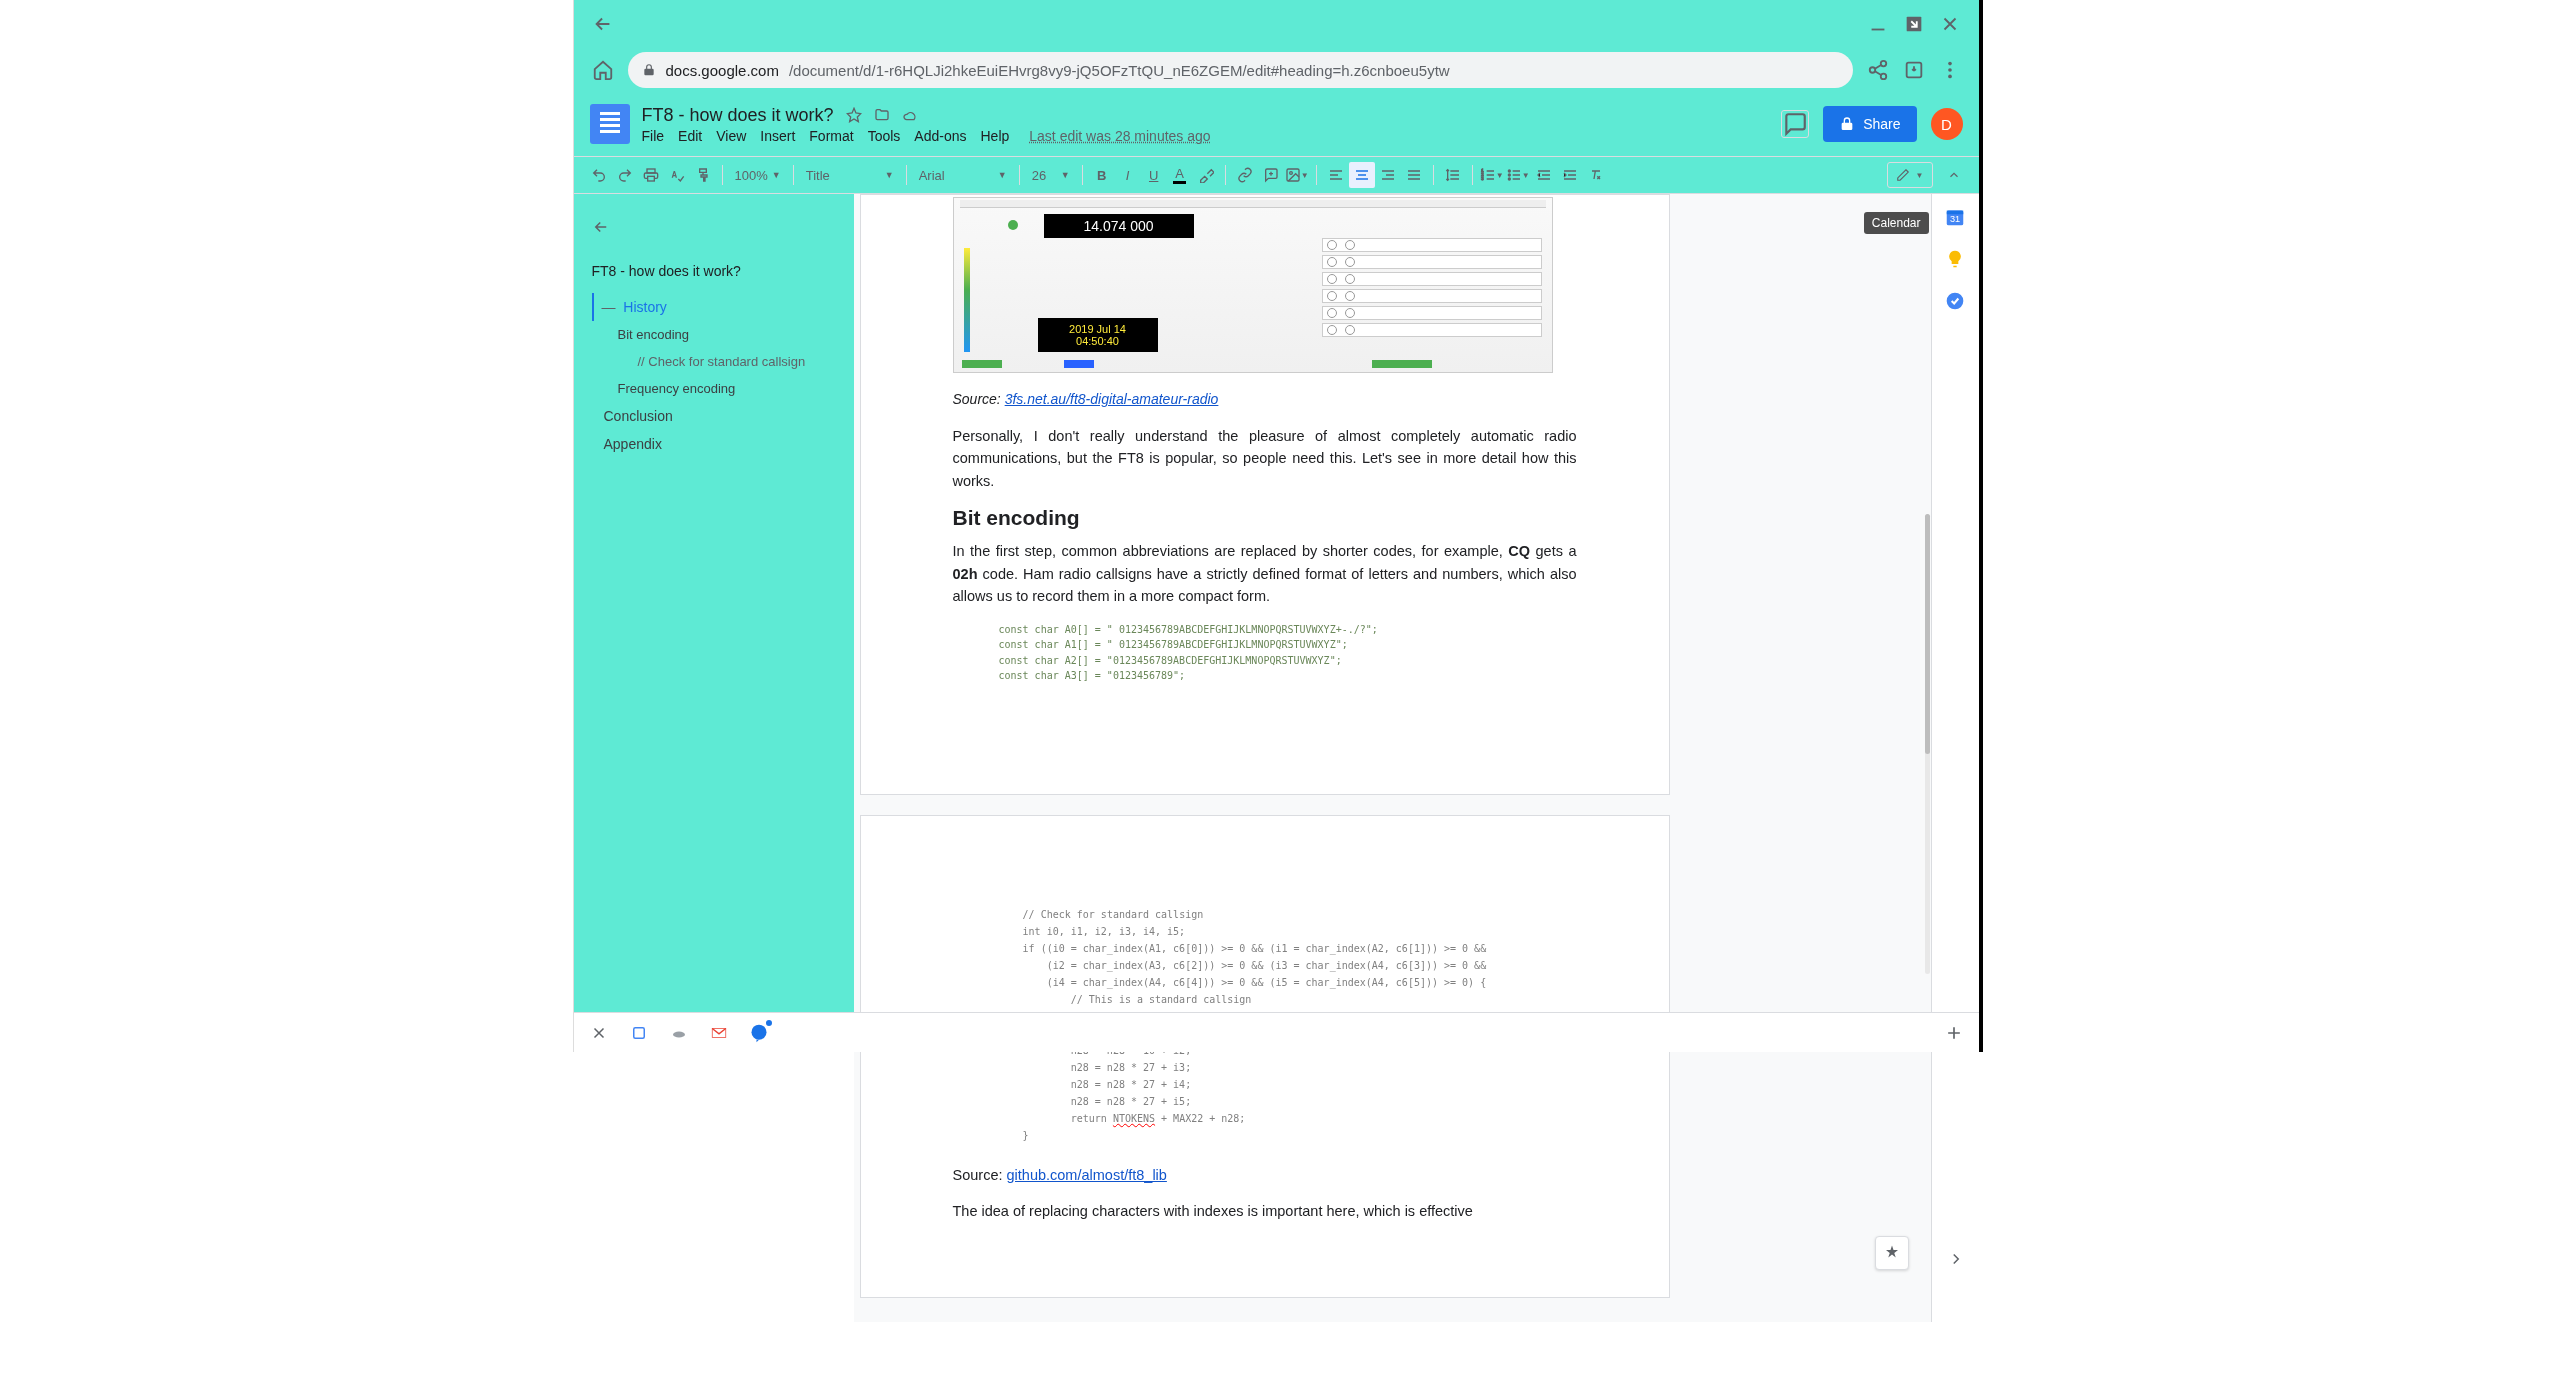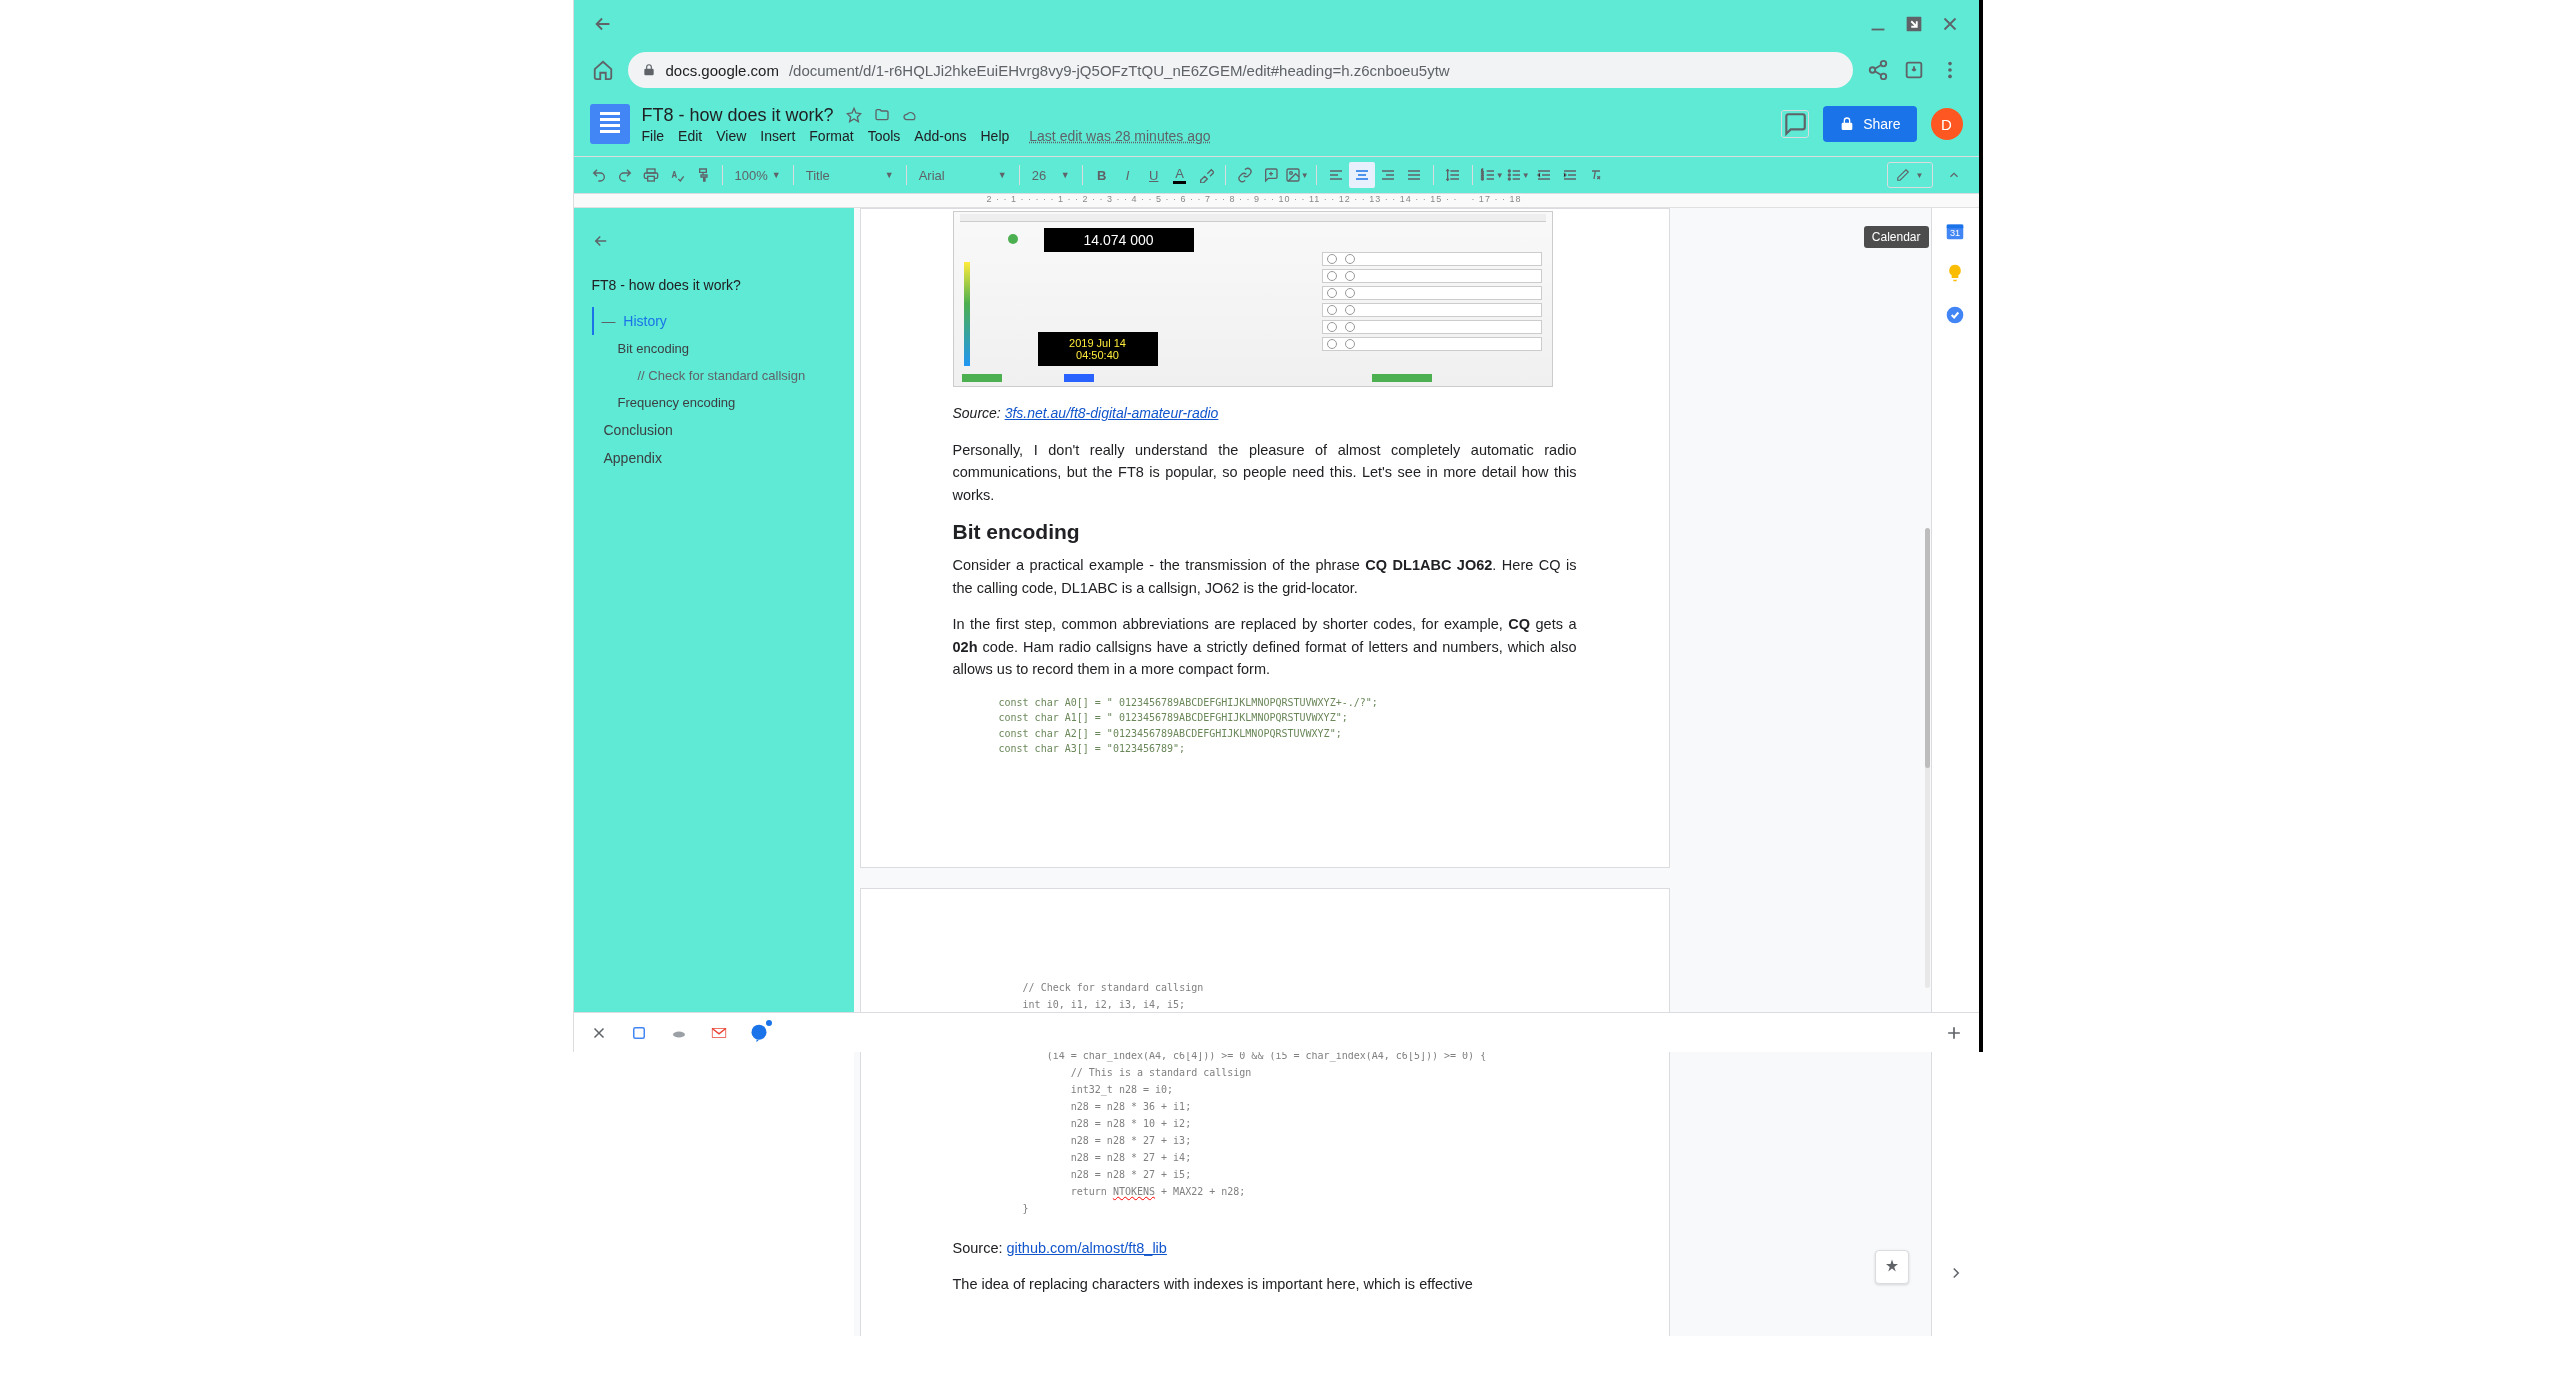--- a/index.html
+++ b/index.html
@@ -537,21 +537,20 @@
         </svg>
       <span class="caret" style="font-size:8px;">▼</span>
     </div>
     <div class="tb-btn" style="margin-left:8px">
         <svg width="14" height="14" viewBox="0 0 24 24" stroke="#5f6368" stroke-width="2" fill="none">
           <path d="M6 15l6-6 6 6"></path>
         </svg>
       </div>
   </div>
 
-  <div class="ruler">  2 · · 1 · · · · · 1 · · 2 · · 3 · · 4 · · 5 · · 6 · · 7 · · 8 · · 9 · · 10 · · 11 · · 12 · · 13 · · 14 · · 15 · ·    · 17 · · 18</div>
 
   <div class="main">
 
     <div class="outline">
       <div class="back">
         <svg width="18" height="18" viewBox="0 0 24 24" fill="none" stroke="#5f6368" stroke-width="2">
             <path d="M19 12H5M11 18l-6-6 6-6"></path>
           </svg>
       </div>
       <div class="doc-h">FT8 - how does it work?</div>
@@ -601,21 +600,20 @@
                   <i></i>
                 </div>
           </div>
           <div class="fig-green"></div>
           <div class="fig-blue"></div>
           <div class="fig-green2"></div>
         </div>
         <p class="source"><span>Source: </span><a href="#">3fs.net.au/ft8-digital-amateur-radio</a></p>
         <p class="body-text">Personally, I don't really understand the pleasure of almost completely automatic radio communications, but the FT8 is popular, so people need this. Let's see in more detail how this works.</p>
         <h2 class="h2">Bit encoding</h2>
-        <p class="body-text"><span>Consider a practical example - the transmission of the phrase </span><b>CQ DL1ABC JO62</b><span>. Here CQ is the calling code, DL1ABC is a callsign, JO62 is the grid-locator.</span></p>
         <p class="body-text"><span>In the first step, common abbreviations are replaced by shorter codes, for example, </span><b>CQ</b><span> gets a </span><b>02h</b><span> code. Ham radio callsigns have a strictly defined format of letters and numbers, which also allows us to record them in a more compact form.</span></p>
         <pre class="code">const char A0[] = " 0123456789ABCDEFGHIJKLMNOPQRSTUVWXYZ+-./?";
 const char A1[] = " 0123456789ABCDEFGHIJKLMNOPQRSTUVWXYZ";
 const char A2[] = "0123456789ABCDEFGHIJKLMNOPQRSTUVWXYZ";
 const char A3[] = "0123456789";</pre>
       </div>
       <div class="page page2">
         <pre class="code2">    <span class="cm">// Check for standard callsign</span>
     int i0, i1, i2, i3, i4, i5;
     if ((i0 = char_index(A1, c6[0])) &gt;= 0 &amp;&amp; (i1 = char_index(A2, c6[1])) &gt;= 0 &amp;&amp;

